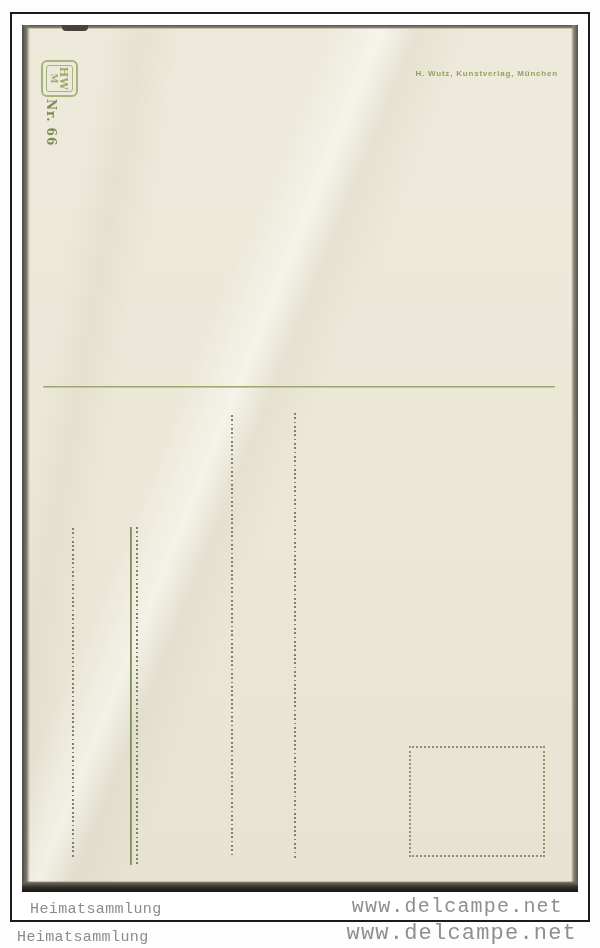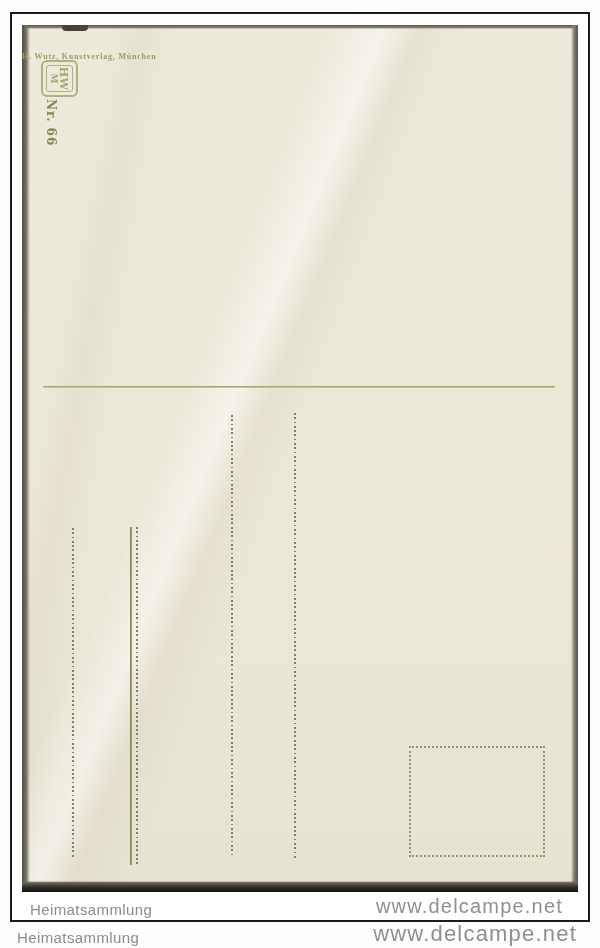--- a/index.html
+++ b/index.html
@@ -34,22 +34,22 @@
                   background: #474338; border-radius: 0 0 4px 4px; }
 
   
   .crease-a { position: absolute; inset: 0;
     background: linear-gradient(112deg, rgba(255,255,255,0) 34%, rgba(255,255,255,0.45) 40%, rgba(170,160,132,0.10) 44%, rgba(255,255,255,0) 50%); }
   .crease-b { position: absolute; inset: 0;
     background: linear-gradient(100deg, rgba(255,255,255,0) 12%, rgba(177,168,140,0.12) 17%, rgba(255,255,255,0) 23%); }
 
   
   .imprint {
-    position: absolute; left: 0; top: 27px; width: 536px; text-align: left;
-    font-family: Liberation Serif, serif; font-size: 8px; letter-spacing: 0.8px;
+    position: absolute; left: 0; top: 44px; width: 536px; text-align: right;
+    font-family: Liberation Sans, sans-serif; font-size: 8px; letter-spacing: 0.8px;
     color: #93a263; font-weight: 600;
   }
   .monogram {
     position: absolute; left: 19px; top: 35px; width: 37px; height: 37px;
     border: 2px solid #a8b47c; border-radius: 6px;
     display: flex; align-items: center; justify-content: center;
   }
   .monogram-inner {
     width: 27px; height: 27px; border: 1px solid #a8b47c; border-radius: 3px;
     display: flex; flex-direction: column; align-items: center; justify-content: center;
@@ -86,21 +86,21 @@
     position: absolute; left: 108px; top: 502px; width: 2px; height: 338px;
     background: linear-gradient(90deg, #7c885a 0%, #99a570 100%);
   }
 
   .stamp-box {
     position: absolute; left: 387px; top: 721px; width: 136px; height: 111px;
     border: 2px dotted #8f9767;
   }
 
   
-  .wm { color: #8b8b8b; position: absolute; white-space: nowrap; }
+  .wm { color: #8b8b8b; position: absolute; white-space: nowrap; font-family: Liberation Mono, monospace; }
   .wm-inner-left  { left: 30px;  top: 901px; font-size: 15px; letter-spacing: 0.4px; }
   .wm-inner-right { right: 37px; top: 895px; font-size: 20px; letter-spacing: 1.2px; color: #8f8f8f; }
   .wm-outer-left  { left: 17px;  top: 929px; font-size: 15px; letter-spacing: 0.4px; }
   .wm-outer-right { right: 23px; top: 921px; font-size: 22px; letter-spacing: 1.2px; color: #8f8f8f; }
 </style>
 </head>
 <body>
 
 <div class="page">
 

